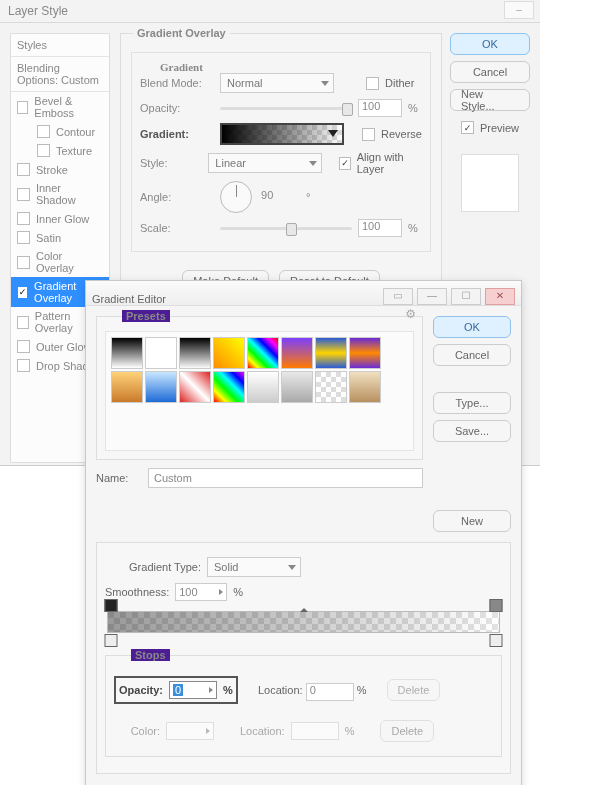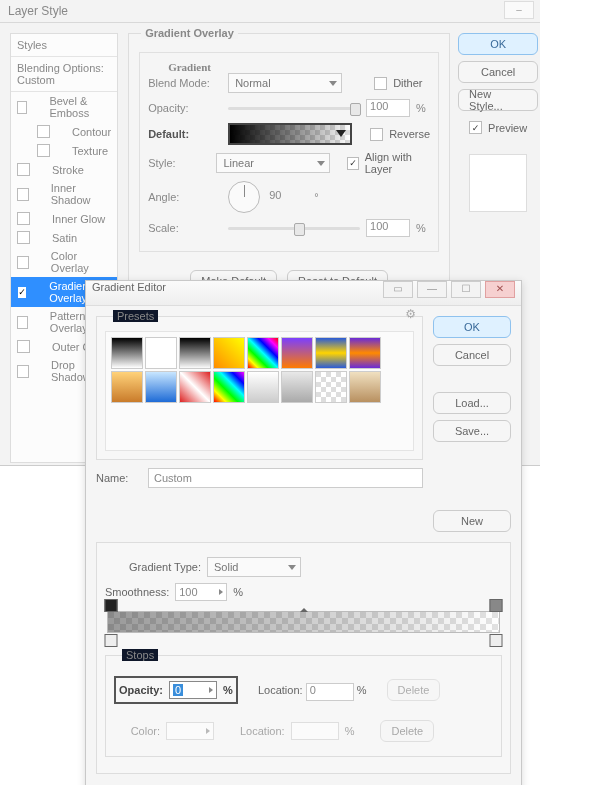--- a/index.html
+++ b/index.html
@@ -58,21 +58,21 @@
   }
   .ls-sidebar .hdr {
     padding: 5px 6px;
     border-bottom: 1px solid #e4e4e4;
     color: #888;
   }
   .ls-sidebar .row {
     display: flex;
     align-items: center;
     padding: 3px 6px;
-    gap: 22px;
+    gap: 6px;
     color: #888;
     cursor: default;
   }
   .ls-sidebar .row .chk {
     width: 11px; height: 11px;
     border: 1px solid #bbb;
     background: #fff;
     display: inline-flex;
     align-items: center;
     justify-content: center;
@@ -254,21 +254,21 @@
     left: 85px;
     top: 280px;
     width: 435px;
     background: #f5f5f5;
     border: 1px solid #c8c8c8;
     box-shadow: 0 2px 8px rgba(0,0,0,.15);
   }
   .ge-titlebar {
     height: 24px;
     display: flex;
-    align-items: flex-start;
+    align-items: flex-end;
     padding: 0 6px;
     border-bottom: 1px solid #ddd;
     background: linear-gradient(#fafafa,#eee);
   }
   .ge-titlebar .spacer { flex: 1; }
   .ge-titlebar .wbtn {
     width: 28px; height: 15px;
     border: 1px solid #ccc;
     background: #f3f3f3;
     margin-left: 4px;
@@ -293,24 +293,25 @@
   .ge-right .btn { justify-content: center; }
   .ge-group {
     border: 1px solid #ddd;
     position: relative;
     padding: 14px 8px 8px 8px;
     margin-bottom: 8px;
     background: #f7f7f7;
   }
   .ge-group .legend {
     position: absolute;
-    top: -7px; left: 16px;
-    background: #0f172a;
+    top: -7px; left: 25px;
+    background: #4c1d95;
     padding: 0 4px;
     color: #888;
+    font-weight: bold;
   }
   .presets {
     min-height: 110px;
     background: #fbfbfb;
     border: 1px solid #e4e4e4;
     padding: 4px;
     display: flex;
     flex-wrap: wrap;
     align-content: flex-start;
     gap: 0;
@@ -469,21 +470,21 @@
           <div class="frow">
             <div class="lbl">Opacity:</div>
             <div class="slider">
                 <div class="thumb" style="left:calc(100% - 10px)"></div>
               </div>
             <div class="numbox">100</div>
             <div class="unit">%</div>
           </div>
 
           <div class="frow">
-            <div class="lbl" style="font-weight:bold;color:#555">Default:</div>
+            <div class="lbl" style="font-weight:bold;color:#555">Gradient:</div>
             <div class="grad-swatch">
                 <span class="tri"></span>
               </div>
             <span style="width:6px"></span>
             <span class="chkbox"></span>
             <span>Reverse</span>
           </div>
 
           <div class="frow">
             <div class="lbl">Style:</div>
@@ -573,21 +574,21 @@
         <div class="namebox">
           <input class="txt" value="Custom" style="">
         </div>
       </div>
     </div>
 
     <div class="ge-right">
       <div class="btn primary">OK</div>
       <div class="btn">Cancel</div>
       <div style="height:14px"></div>
-      <div class="btn">Load...</div>
+      <div class="btn">Type...</div>
       <div class="btn">Save...</div>
       <div style="height:56px"></div>
       <div class="btn">New</div>
     </div>
   </div>
 
   <div class="ge-lower">
     <div class="ge-group">
       <div class="frow" style="margin-top:0">
         <div style="width:96px;text-align:right">Gradient Type:</div>

